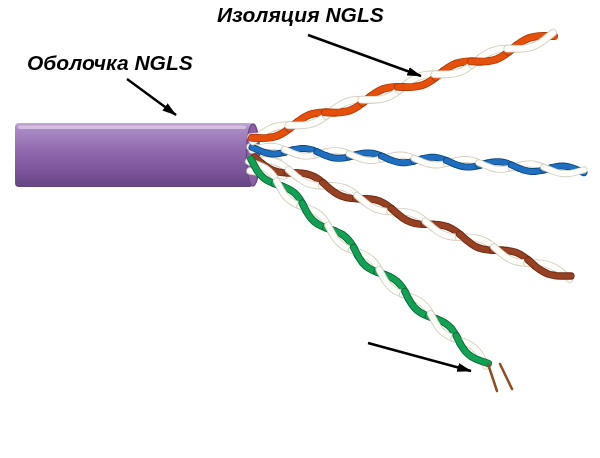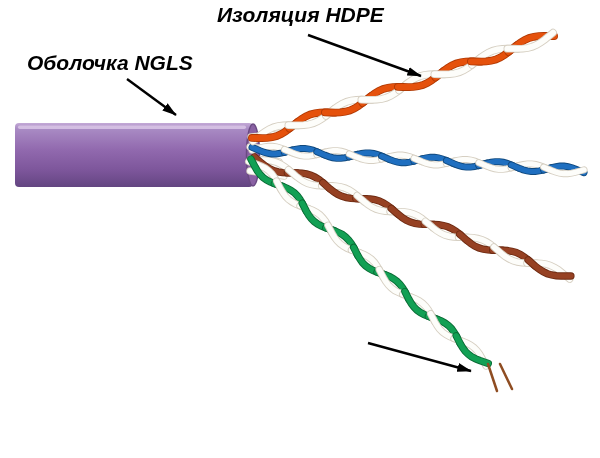--- a/index.html
+++ b/index.html
@@ -212,15 +212,15 @@
       <g>
         <line x1="488" y1="364" x2="497" y2="391" stroke="#8f4d22" stroke-width="2.5" stroke-linecap="round"></line>
         <line x1="500" y1="364" x2="512" y2="389" stroke="#8f4d22" stroke-width="2.5" stroke-linecap="round"></line>
       </g>
       <g>
         <line x1="308" y1="35" x2="421" y2="76" stroke="#000000" stroke-width="2.4" marker-end="url(#ah)"></line>
         <line x1="127" y1="79" x2="176" y2="115" stroke="#000000" stroke-width="2.4" marker-end="url(#ah)"></line>
         <line x1="368" y1="343" x2="471" y2="371" stroke="#000000" stroke-width="2.4" marker-end="url(#ah)"></line>
       </g>
     </svg>
-  <div class="label label-insulation">Изоляция HDPE</div>
+  <div class="label label-insulation">Изоляция NGLS</div>
   <div class="label label-jacket">Оболочка NGLS</div>
 </div>
 
 </body></html>

